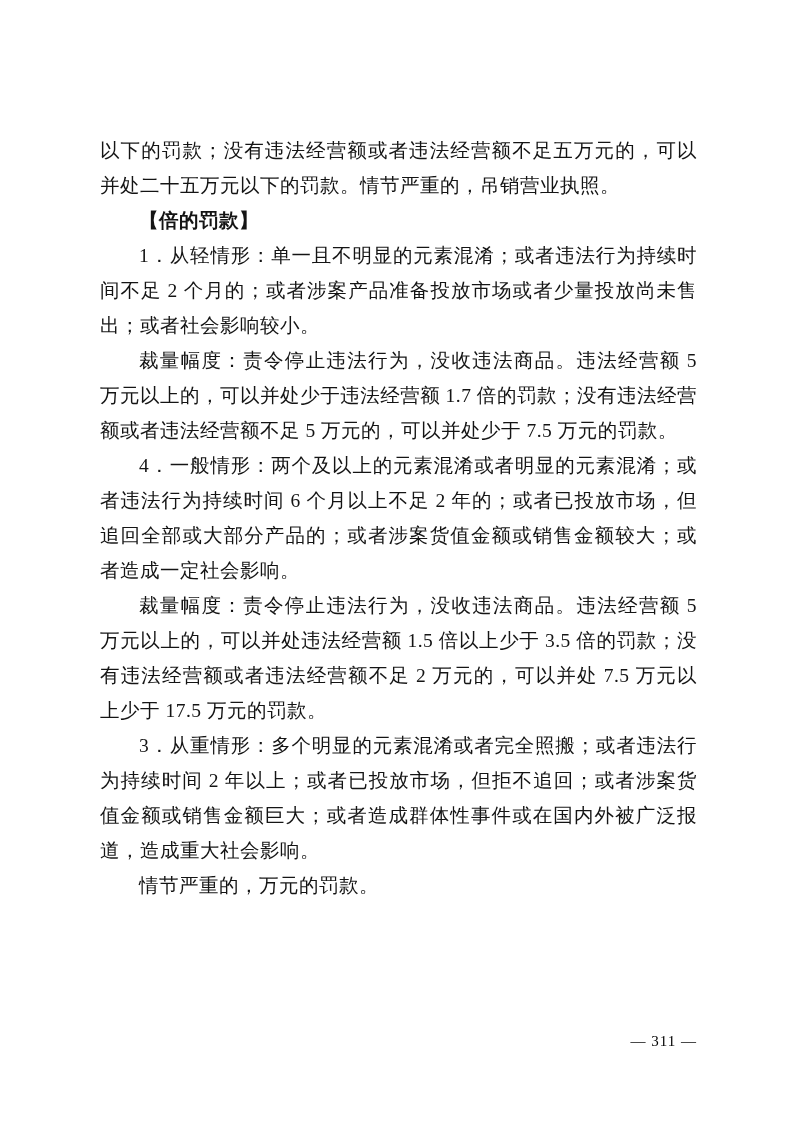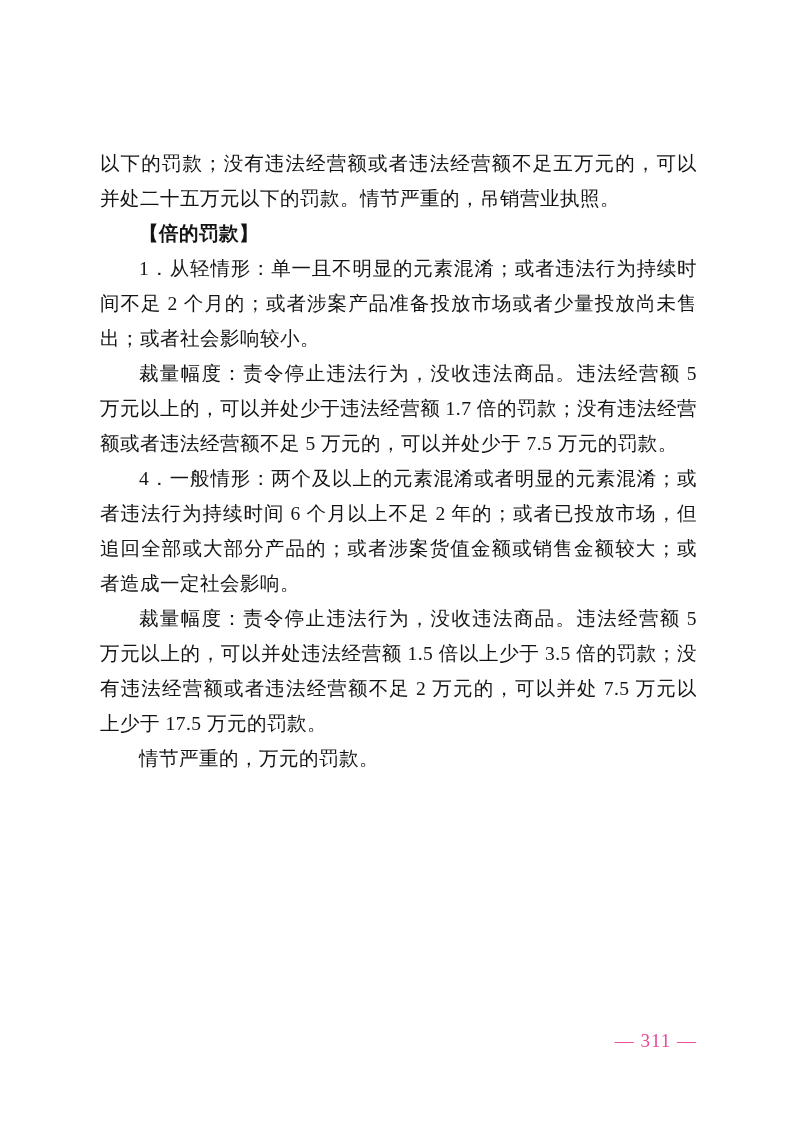--- a/index.html
+++ b/index.html
@@ -19,21 +19,21 @@
     position: absolute;
     left: 0;
     top: 0;
     width: 793px;
     height: 1122px;
     background: #ffffff;
   }
   .content {
     position: absolute;
     left: 100px;
-    top: 146px;
+    top: 133px;
     width: 597px;
   }
   .content p {
     margin: 0;
     padding: 0;
     font-size: 19.5px;
     line-height: 35px;
     text-align: justify;
     text-justify: inter-ideograph;
     text-indent: 2em;
@@ -42,35 +42,36 @@
   .content p.no-indent {
     text-indent: 0;
   }
   .content p.bold {
     font-weight: bold;
   }
   .page-number {
     position: absolute;
     top: 1026px;
     right: 96px;
-    font-size: 19px;
+    font-size: 15px;
     line-height: 30px;
     letter-spacing: 1px;
-    color: #ec4899;
+    color: #000000;
     white-space: nowrap;
   }
 </style>
 </head>
 <body>
 
 <div class="page">
   <div class="content">
     <p class="no-indent">以下的罚款；没有违法经营额或者违法经营额不足五万元的，可以并处二十五万元以下的罚款。情节严重的，吊销营业执照。</p>
     <p class="bold">【倍的罚款】</p>
     <p>1．从轻情形：单一且不明显的元素混淆；或者违法行为持续时间不足 2 个月的；或者涉案产品准备投放市场或者少量投放尚未售出；或者社会影响较小。</p>
     <p>裁量幅度：责令停止违法行为，没收违法商品。违法经营额 5 万元以上的，可以并处少于违法经营额 1.7 倍的罚款；没有违法经营额或者违法经营额不足 5 万元的，可以并处少于 7.5 万元的罚款。</p>
     <p>4．一般情形：两个及以上的元素混淆或者明显的元素混淆；或者违法行为持续时间 6 个月以上不足 2 年的；或者已投放市场，但追回全部或大部分产品的；或者涉案货值金额或销售金额较大；或者造成一定社会影响。</p>
     <p>裁量幅度：责令停止违法行为，没收违法商品。违法经营额 5 万元以上的，可以并处违法经营额 1.5 倍以上少于 3.5 倍的罚款；没有违法经营额或者违法经营额不足 2 万元的，可以并处 7.5 万元以上少于 17.5 万元的罚款。</p>
+    <p>3．从重情形：多个明显的元素混淆或者完全照搬；或者违法行为持续时间 2 年以上；或者已投放市场，但拒不追回；或者涉案货值金额或销售金额巨大；或者造成群体性事件或在国内外被广泛报道，造成重大社会影响。</p>
     <p>情节严重的，万元的罚款。</p>
   </div>
 
   <div class="page-number">— 311 —</div>
 </div>
 
 </body></html>

